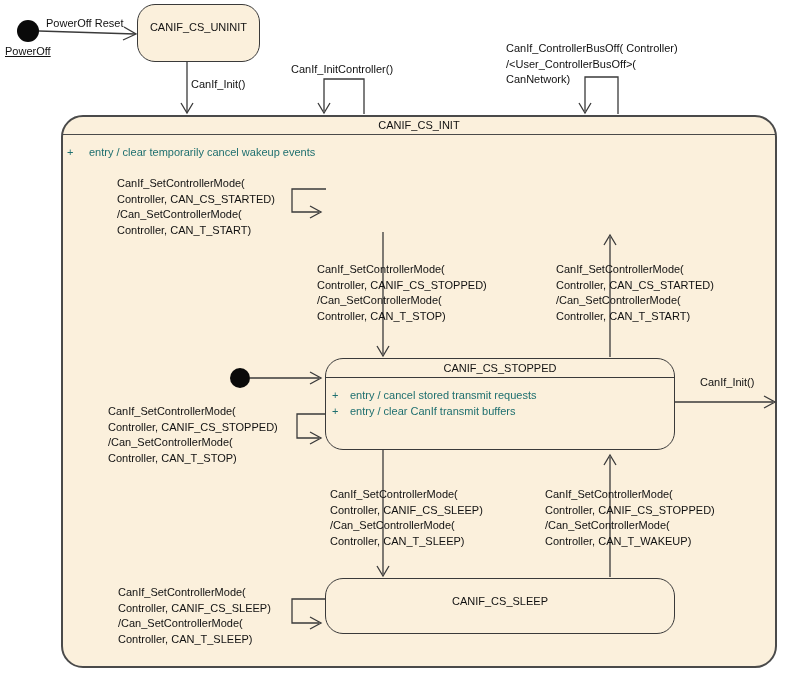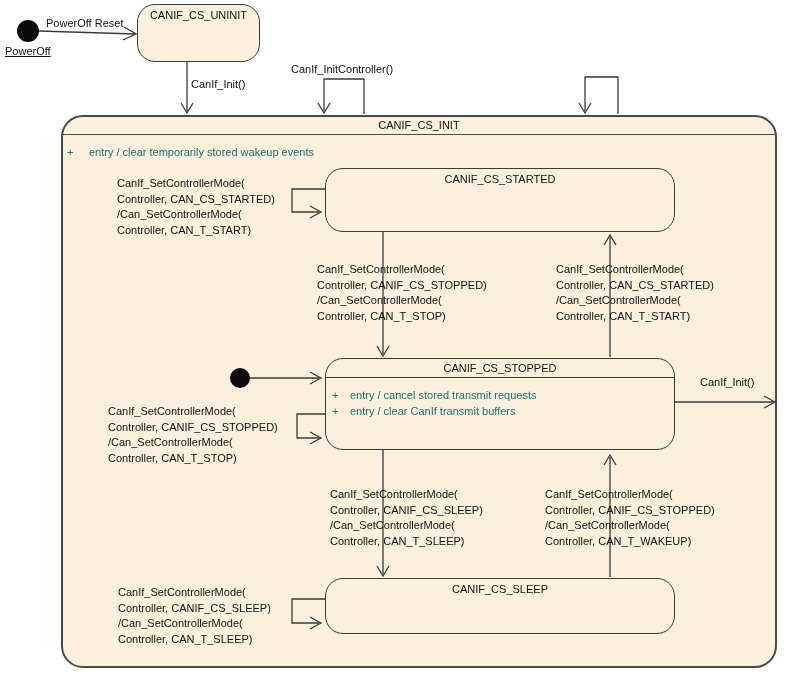--- a/index.html
+++ b/index.html
@@ -8,21 +8,21 @@
     --big-border:#4a4a4a;
     --entry-text:#1e6f6f;
     --label-text:#111111;
     --line-color:#3a3a3a;
     --background:#ffffff;
   }
   *{box-sizing:border-box;margin:0;padding:0;}
   body{background:var(--background);font-family:"Liberation Sans",sans-serif;}
   .canvas{position:relative;width:795px;height:679px;background:var(--background);overflow:hidden;}
   .state{position:absolute;background:var(--state-fill);border:1.5px solid var(--state-border);border-radius:18px;}
-  .state .title{display:block;width:100%;text-align:center;padding-top:4px;font-size:11px;color:var(--label-text);white-space:nowrap;}
+  .state .title{display:block;width:100%;text-align:center;padding-top:16px;font-size:11px;color:var(--label-text);white-space:nowrap;}
   .composite{border:2px solid var(--big-border);border-radius:22px;}
   .composite .title{padding-top:2px;height:18px;border-bottom:1.5px solid var(--big-border);}
   .divided .title{height:19px;border-bottom:1.3px solid var(--state-border);padding-top:3px;}
   .entry-row{position:absolute;display:flex;font-size:11px;color:var(--entry-text);white-space:nowrap;line-height:16px;}
   .entry-row .plus{display:inline-block;text-align:left;}
   .lbl{position:absolute;font-size:11px;line-height:15.5px;color:var(--label-text);white-space:pre-line;}
   svg.overlay{position:absolute;left:0;top:0;pointer-events:none;}
   .ln{fill:none;stroke:var(--line-color);stroke-width:1.3;}
   .dot{fill:#0a0a0a;stroke:none;}
 </style>
@@ -32,27 +32,24 @@
 <div class="canvas">
 
   <div class="state" style="left:137px;top:4px;width:123px;height:58px;">
     <span class="title">CANIF_CS_UNINIT</span>
   </div>
 
   <div class="state composite" style="left:61px;top:115px;width:716px;height:553px;">
     <span class="title">CANIF_CS_INIT</span>
     <div class="entry-row" style="left:4px;top:27px;">
       <span class="plus" style="width:22px;">+</span>
-      <span>entry / clear temporarily stored wakeup events</span>
+      <span>entry / clear temporarily cancel wakeup events</span>
     </div>
   </div>
 
-  <div class="state" style="left:325px;top:168px;width:350px;height:64px;">
-    <span class="title">CANIF_CS_STARTED</span>
-  </div>
 
   <div class="state divided" style="left:325px;top:358px;width:350px;height:92px;">
     <span class="title">CANIF_CS_STOPPED</span>
     <div class="entry-row" style="left:6px;top:28px;">
       <span class="plus" style="width:18px;">+</span>
       <span>entry / cancel stored transmit requests</span>
     </div>
     <div class="entry-row" style="left:6px;top:44px;">
       <span class="plus" style="width:18px;">+</span>
       <span>entry / clear CanIf transmit buffers</span>
@@ -121,20 +118,23 @@
     <g>
       <path class="ln" d="M326,599 L292,599 L292,623 L319,623"></path>
         <path class="ln" d="M310,617 L321,623 L310,629"></path>
     </g>
   </svg>
 
   <div class="lbl" style="left:5px;top:44px;text-decoration:underline;">PowerOff</div>
   <div class="lbl" style="left:46px;top:16px;">PowerOff Reset</div>
   <div class="lbl" style="left:191px;top:77px;">CanIf_Init()</div>
   <div class="lbl" style="left:291px;top:62px;">CanIf_InitController()</div>
+  <div class="lbl" style="left:506px;top:41px;">CanIf_ControllerBusOff( Controller)
+/&lt;User_ControllerBusOff&gt;(
+CanNetwork)</div>
   <div class="lbl" style="left:117px;top:176px;">CanIf_SetControllerMode(
 Controller, CAN_CS_STARTED)
 /Can_SetControllerMode(
 Controller, CAN_T_START)</div>
   <div class="lbl" style="left:317px;top:262px;">CanIf_SetControllerMode(
 Controller, CANIF_CS_STOPPED)
 /Can_SetControllerMode(
 Controller, CAN_T_STOP)</div>
   <div class="lbl" style="left:556px;top:262px;">CanIf_SetControllerMode(
 Controller, CAN_CS_STARTED)

